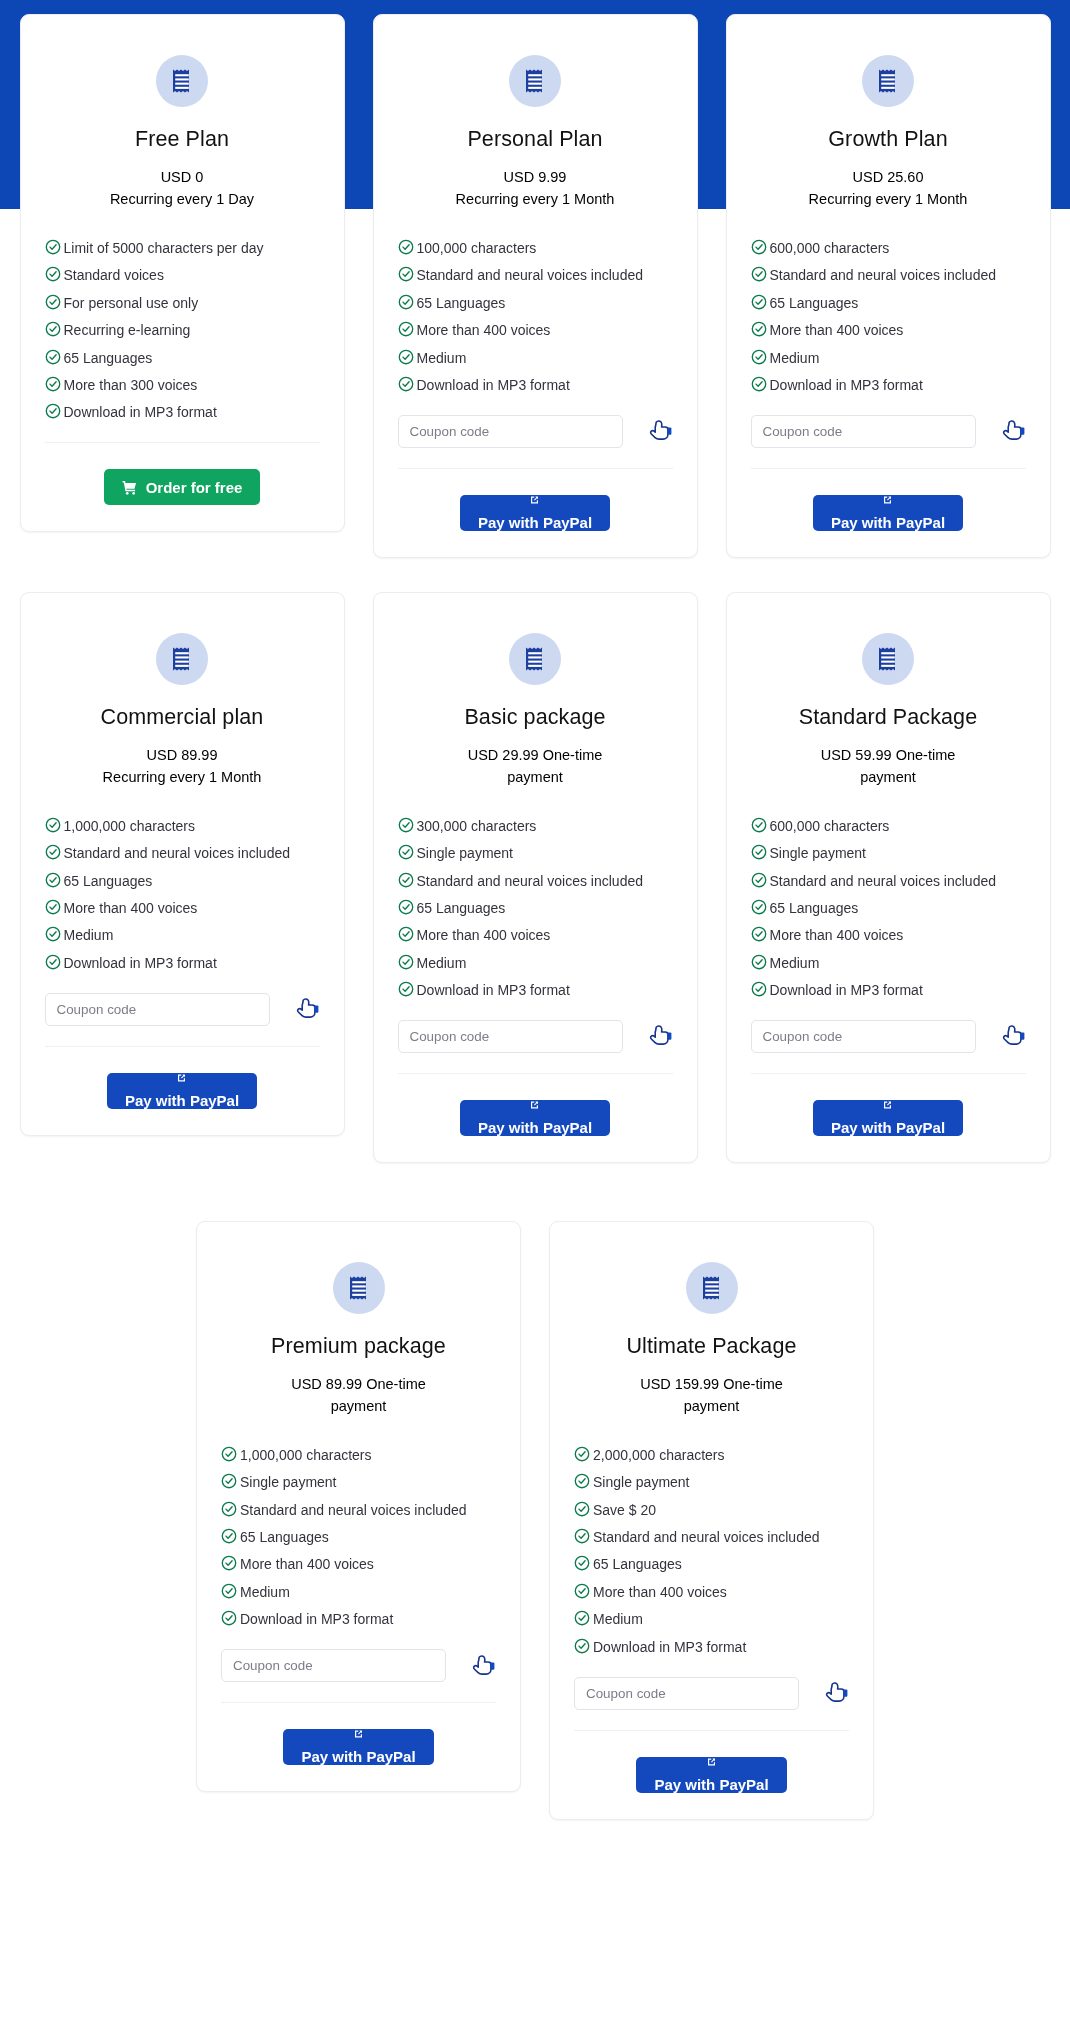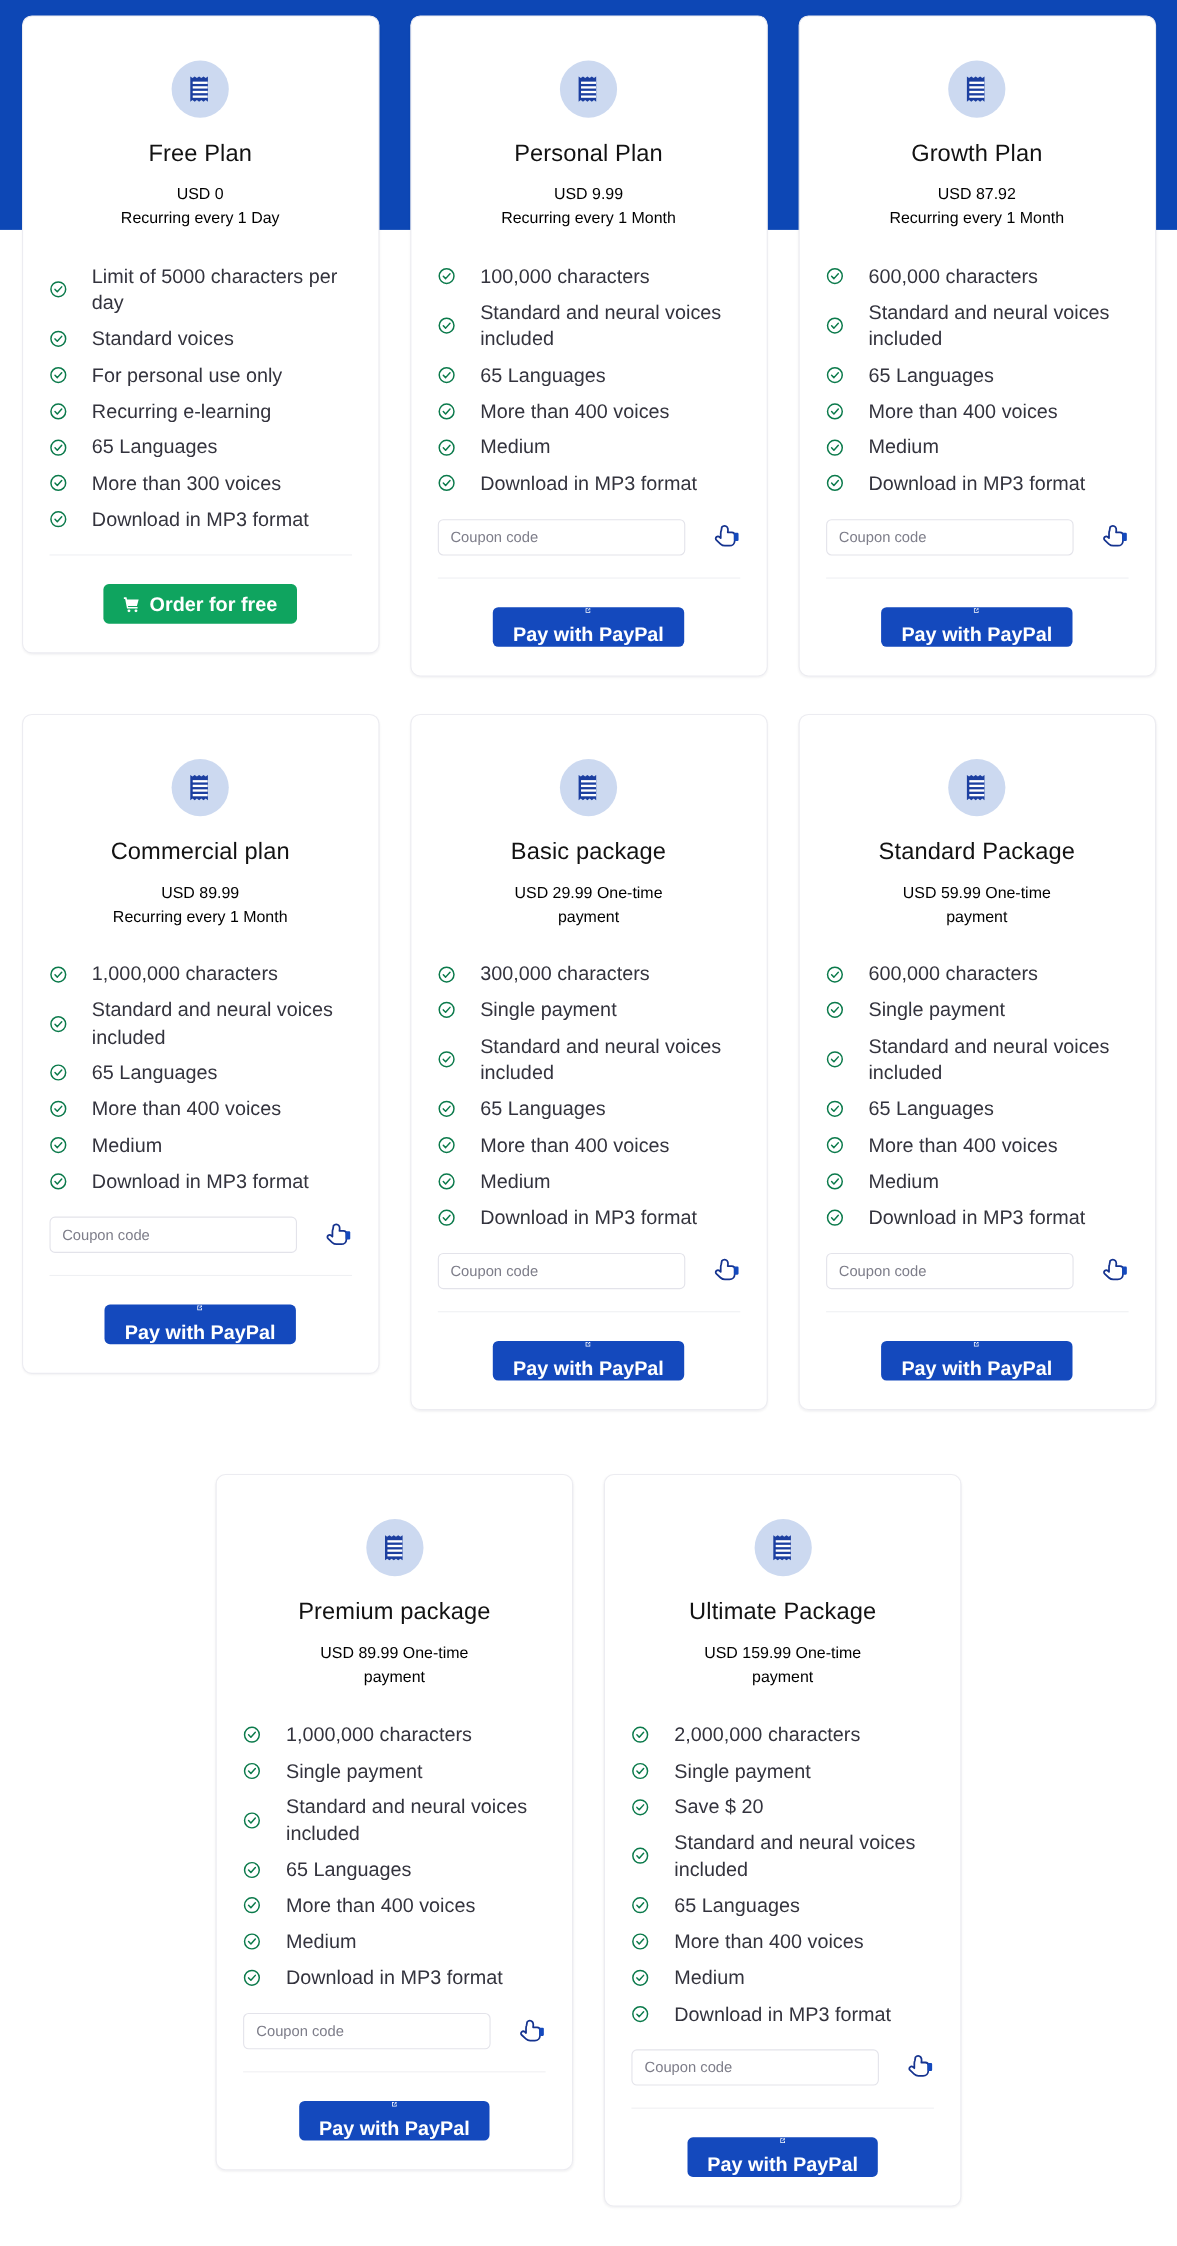--- a/index.html
+++ b/index.html
@@ -76,23 +76,22 @@
 
   .features {
     list-style: none;
     margin-top: 28px;
     display: flex;
     flex-direction: column;
     gap: 8.5px;
   }
   .feature {
     display: flex;
-    align-items: center;
-    gap: 23px;
-    font-size: 18px;
+    gap: 3px;
+    font-size: 14px;
     color: #33333d;
     line-height: 1.35;
   }
   .check-icon { flex: 0 0 auto; width: 16px; height: 16px; display:block; }
 
   .coupon-row {
     display: flex;
     align-items: center;
     gap: 24px;
     margin-top: 20px;
@@ -120,21 +119,21 @@
 
   .btn-wrap { display: flex; justify-content: center; margin-top: 26px; }
   .btn {
     display: inline-flex;
     align-items: center;
     justify-content: center;
     gap: 9px;
     border: 0;
     border-radius: 5px;
     font-family: "Liberation Sans", sans-serif;
-    font-size: 18px;
+    font-size: 15px;
     font-weight: 700;
     color: #ffffff;
     cursor: pointer;
     padding: 0 18px;
     height: 36px;
     white-space: nowrap;
   }
   .btn-paypal { background: #1449bd; flex-direction: column; }
   .btn-free   { background: #0fa45f; }
   .btn svg { display: block; }
@@ -303,21 +302,21 @@
           <div class="icon-circle">
             <svg class="receipt-svg" viewBox="0 0 24 26">
               <path d="M3 1.6l2 1.4 2-1.4 2 1.4 2-1.4 2 1.4 2-1.4 2 1.4 2-1.4v22.8l-2-1.4-2 1.4-2-1.4-2 1.4-2-1.4-2 1.4-2-1.4-2 1.4z" fill="#1c3fa0"></path>
               <rect x="5.2" y="6.2" width="13.6" height="2.1" fill="#ffffff"></rect>
               <rect x="5.2" y="10.4" width="13.6" height="2.1" fill="#ffffff"></rect>
               <rect x="5.2" y="14.6" width="13.6" height="2.1" fill="#ffffff"></rect>
               <rect x="5.2" y="18.8" width="13.6" height="2.1" fill="#ffffff"></rect>
             </svg>
           </div>
           <div class="plan-title">Growth Plan</div>
-          <div class="plan-price"><span>USD 87.92</span><br><span>Recurring every 1 Month</span></div>
+          <div class="plan-price"><span>USD 25.60</span><br><span>Recurring every 1 Month</span></div>
           <ul class="features">
             <li class="feature">
               <svg class="check-icon" viewBox="0 0 16 16">
                 <circle cx="8" cy="8" r="6.7" fill="none" stroke="#0b7a4b" stroke-width="1.35"></circle>
                 <path d="M5 8.1l2.1 2.2 4-4.5" fill="none" stroke="#0b7a4b" stroke-width="1.35" stroke-linecap="round" stroke-linejoin="round"></path>
               </svg>
               <span>600,000 characters</span>
             </li>
             <li class="feature">
               <svg class="check-icon" viewBox="0 0 16 16">

